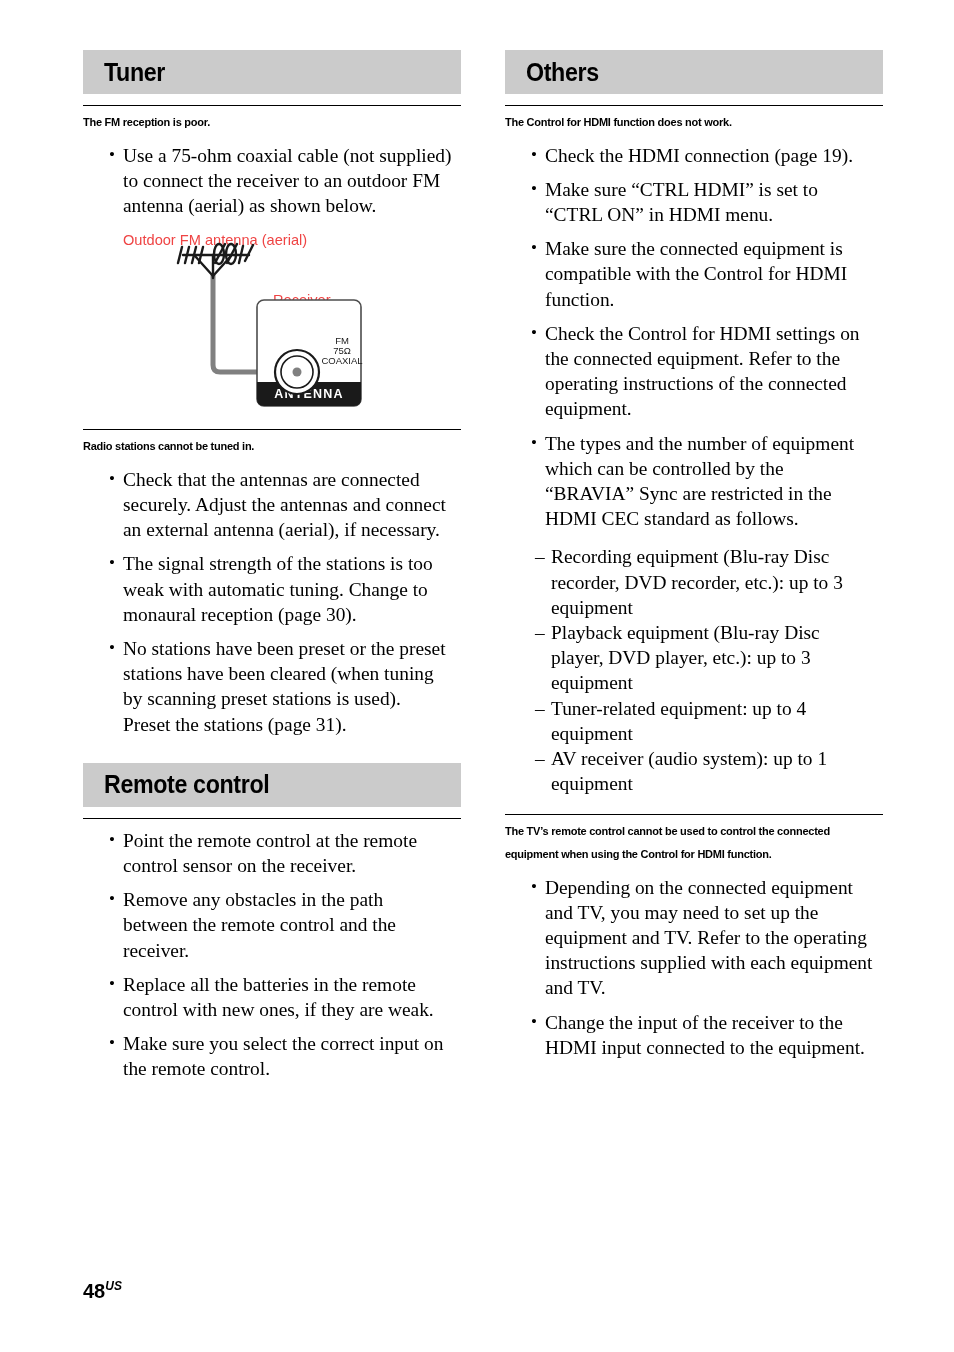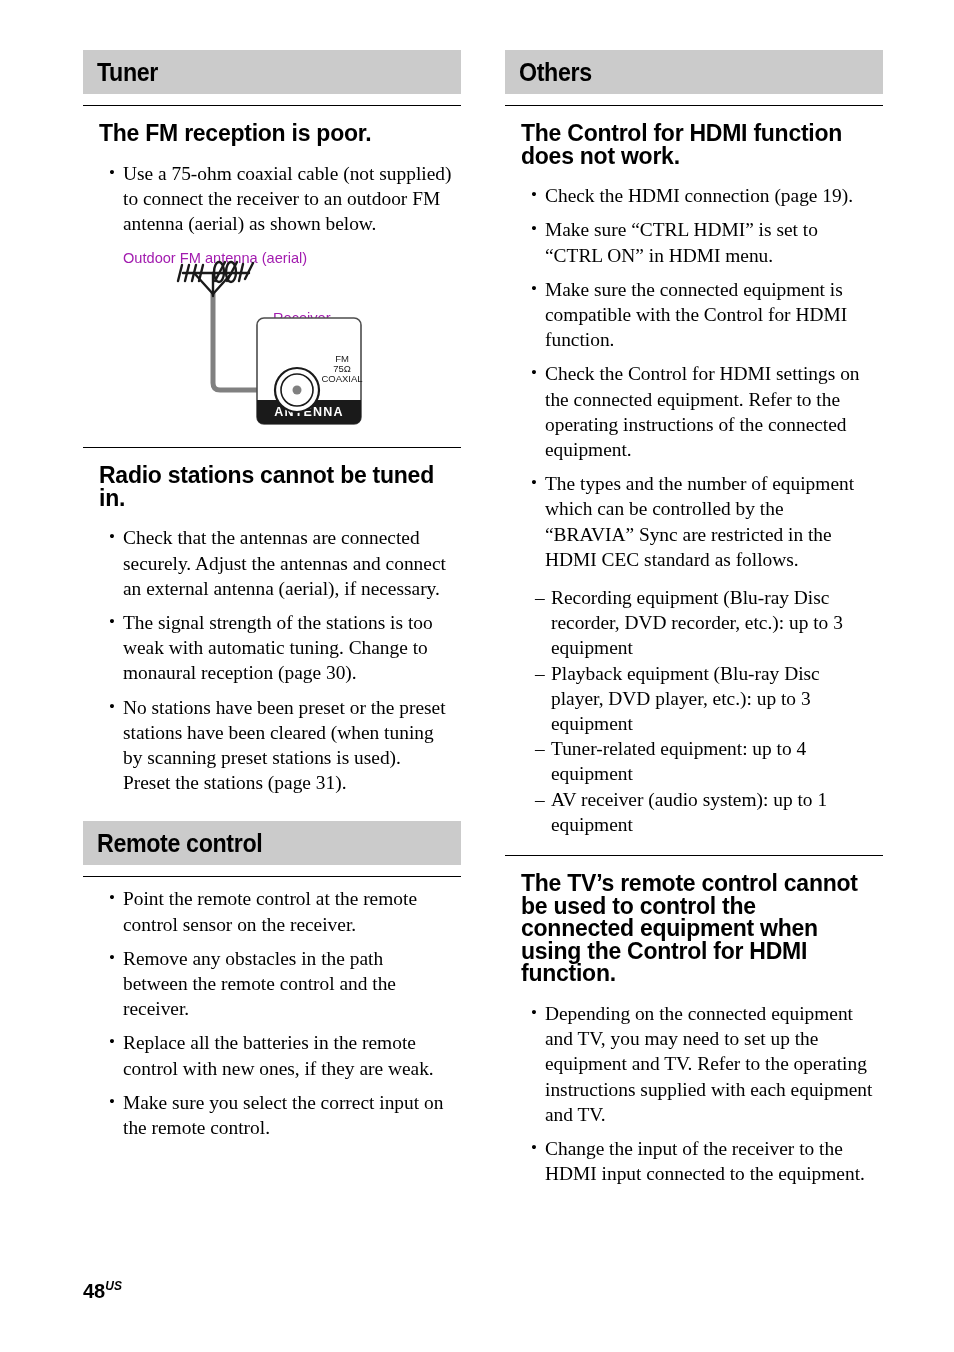--- a/index.html
+++ b/index.html
@@ -31,21 +31,21 @@
   }
   .col-left  { left: 83px; }
   .col-right { left: 505px; }
 
   
   .section-banner {
     background: #cbcbcb;
     height: 44px;
     display: flex;
     align-items: center;
-    padding-left: 14px;
+    padding-left: 21px;
     box-sizing: border-box;
     margin-bottom: 0;
   }
   .section-banner .section-title {
     font-family: "Liberation Sans", sans-serif;
     font-weight: bold;
     font-size: 25px;
     letter-spacing: -0.4px;
     color: #000;
     transform: scaleX(0.93);
@@ -55,24 +55,24 @@
   
   .q-block { margin-top: 11px; }
   .q-rule {
     border-top: 1.6px solid #000;
     width: 100%;
     margin-bottom: 5px;
   }
   .q-head {
     font-family: "Liberation Sans", sans-serif;
     font-weight: bold;
-    font-size: 23px;
+    font-size: 11px;
     line-height: 22.6px;
     letter-spacing: -0.25px;
-    margin: 16px;
+    margin: 0;
   }
 
   
   ul.bullets {
     list-style: none;
     margin: 2px 0 0 0;
     padding: 0 0 0 17px;
   }
   ul.bullets > li {
     position: relative;
@@ -113,21 +113,21 @@
   .figure {
     position: relative;
     width: 378px;
     height: 186px;
     margin-top: 14px;
   }
   .fig-label {
     position: absolute;
     font-family: "Liberation Sans", sans-serif;
     font-size: 14.6px;
-    color: #a21caf;
+    color: #ef4444;
     white-space: nowrap;
   }
   .fig-label-antenna { left: 40px;  top: 0px; }
   .fig-label-receiver{ left: 190px; top: 60px; text-decoration: underline; }
 
   .fig-svg {
     position: absolute;
     left: 0; top: 0;
   }
 

